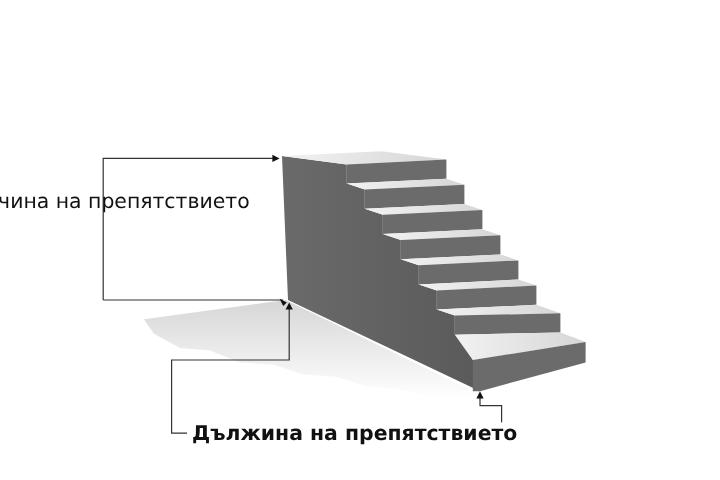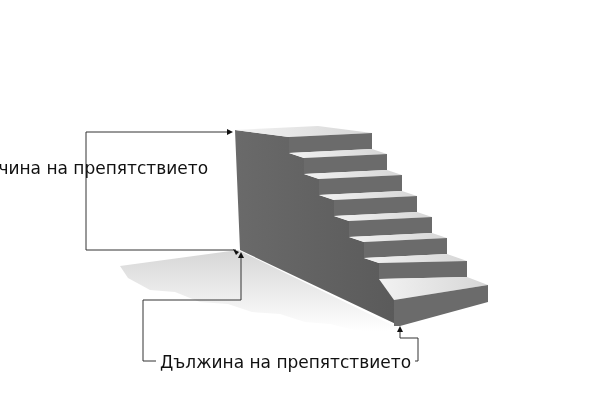--- a/index.html
+++ b/index.html
@@ -1,20 +1,20 @@
 <!DOCTYPE html>
 <html><head>
 <meta charset="utf-8">
 <style>
   html, body { margin:0; padding:0; }
   body { width:600px; height:400px; background:#ffffff; position:relative; overflow:hidden; font-family:"DejaVu Sans", sans-serif; }
   #scene { position:absolute; left:0; top:0; width:600px; height:400px; }
   .label { position:absolute; font-size:17px; color:#111111; white-space:nowrap; background:#ffffff; line-height:20px; }
   #height-label { left:-12px; top:158px; background:transparent; }
-  #length-label { left:156px; top:352px; padding:0 4px; }
+  #length-label { left:156px; top:352px; padding:0 4px;font-weight:bold; }
 </style>
 </head>
 <body>
 
 <svg id="scene" viewBox="0 0 600 400" xmlns="http://www.w3.org/2000/svg">
   <defs>
     <linearGradient id="shadowGrad" x1="0" y1="0" x2="0" y2="1">
       <stop offset="0" stop-color="#cfcfcf"></stop>
       <stop offset="1" stop-color="#ffffff"></stop>
     </linearGradient>

